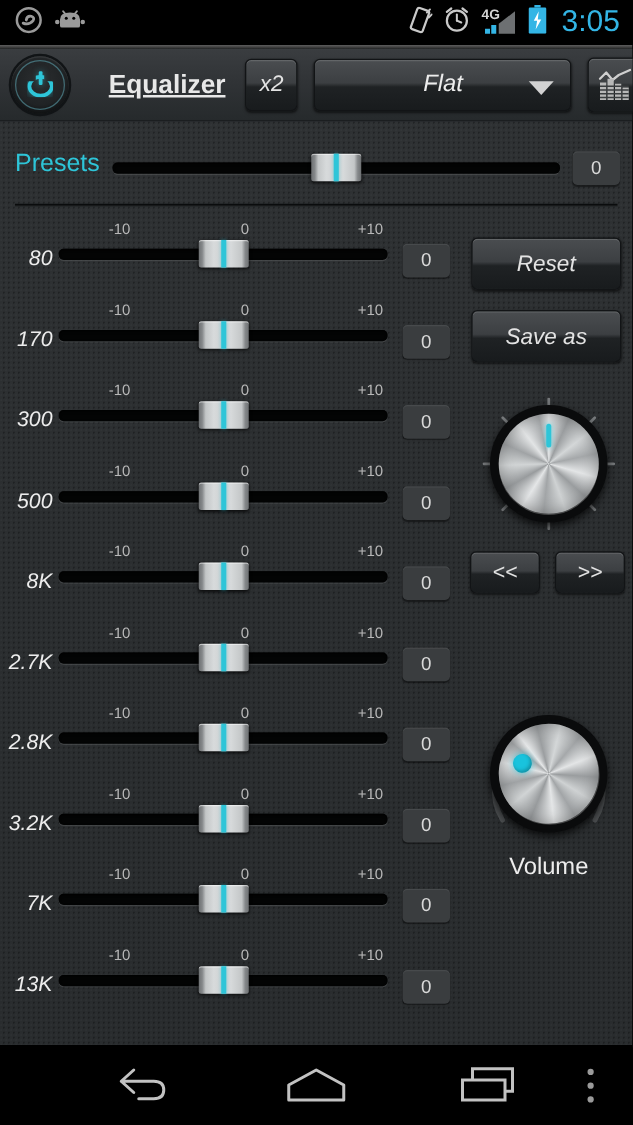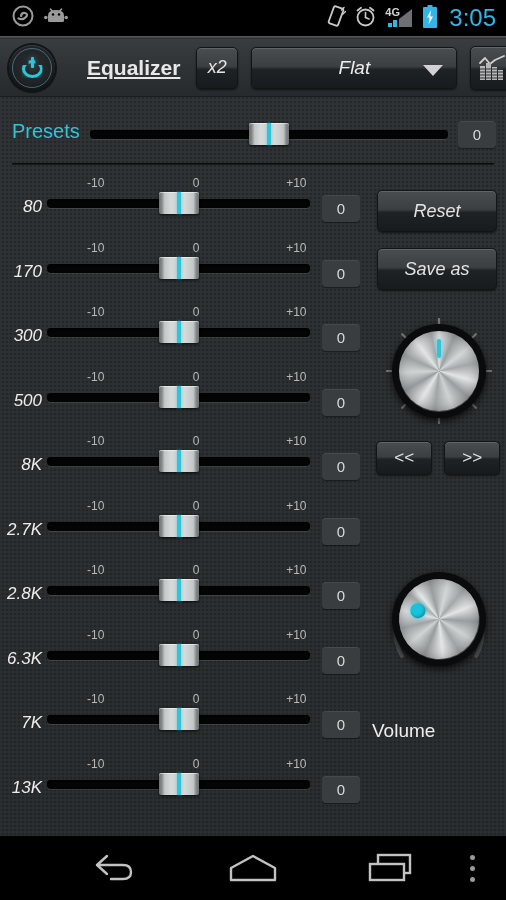--- a/index.html
+++ b/index.html
@@ -413,23 +413,23 @@
     text-align: center;
     font-size: 19px;
     color: #ededed;
   }
 
   #volume-knob { left: 14px; top: 395px; }
   #volume-label {
     position: absolute;
     left: 0; top: 512px;
     width: 134px;
+    text-align: center;
     font-size: 19px;
     color: #ededed;
-    margin-top: 37px;
   }
 
   
   #nav-bar {
     position: absolute;
     left: 0; top: 836px;
     width: 506px; height: 64px;
     background: #000;
     display: flex;
     align-items: center;
@@ -661,21 +661,21 @@
             <div class="thumb" style="left: 50%;"></div>
           </div>
           <div class="band-value">0</div>
         </div>
         <div class="band-row" style="top: 451.5px;">
           <div class="band-scale">
             <span class="scale-tick" style="left: 12%;">-10</span>
             <span class="scale-tick" style="left: 50%;">0</span>
             <span class="scale-tick" style="left: 88%;">+10</span>
           </div>
-          <div class="band-name">6.3K</div>
+          <div class="band-name">3.2K</div>
           <div class="slider band-slider">
             <div class="track"></div>
             <div class="thumb" style="left: 50%;"></div>
           </div>
           <div class="band-value">0</div>
         </div>
         <div class="band-row" style="top: 516px;">
           <div class="band-scale">
             <span class="scale-tick" style="left: 12%;">-10</span>
             <span class="scale-tick" style="left: 50%;">0</span>

